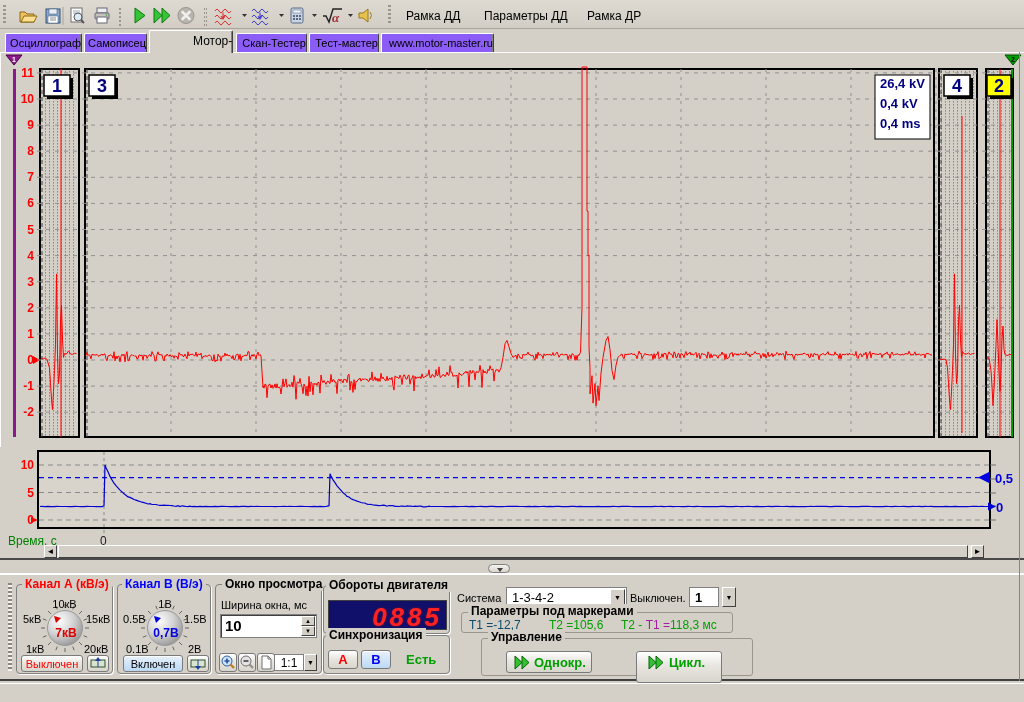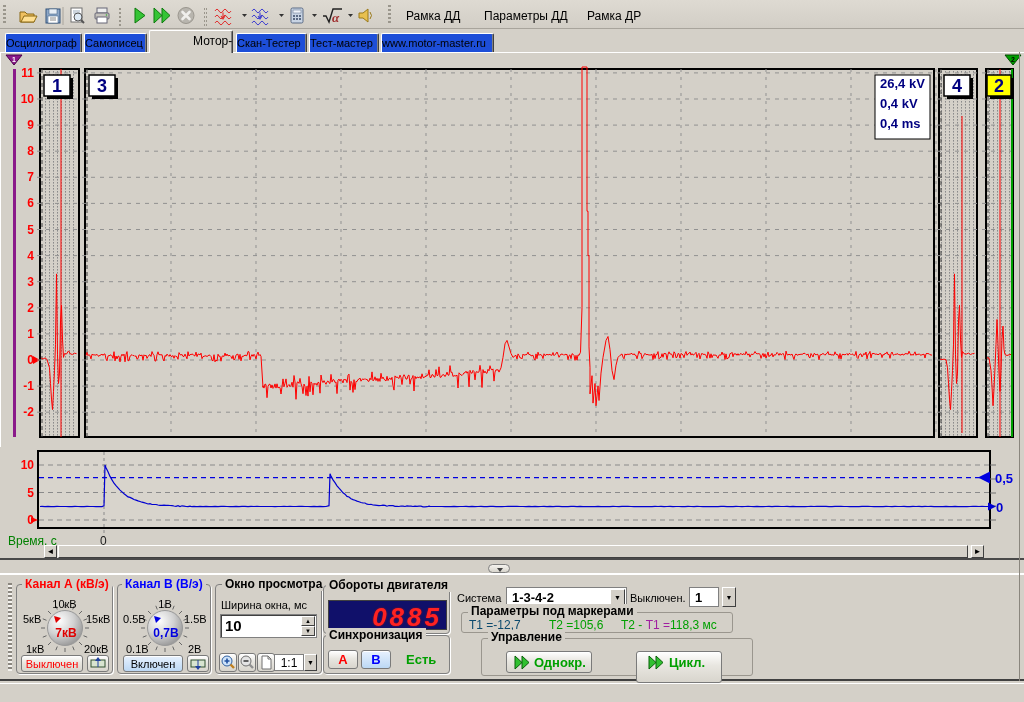--- a/index.html
+++ b/index.html
@@ -119,22 +119,22 @@
 
   <div class="abs tab" style="left:5px;top:4px;width:77px;">Осциллограф</div>
   <div class="abs tab" style="left:84px;top:4px;width:63px;">Самописец</div>
   <div class="abs tab" style="left:236px;top:4px;width:71px;">Скан-Тестер</div>
   <div class="abs tab" style="left:309px;top:4px;width:70px;">Тест-мастер</div>
   <div class="abs tab" style="left:381px;top:4px;width:113px;">www.motor-master.ru</div>
 
   <div class="abs tabact" style="left:149px;top:1px;width:84px;">Мотор-тестер</div>
 </div>
 <style>
-.tab { height:19px; background:#1d4ed8; border-top:1px solid #fff; border-left:1px solid #fff;
-  border-right:1px solid #404040; box-shadow:inset -1px 0 0 #808080; font-size:11px; text-align:left;
+.tab { height:19px; background:#8b5cf6; border-top:1px solid #fff; border-left:1px solid #fff;
+  border-right:1px solid #404040; box-shadow:inset -1px 0 0 #808080; font-size:11px; text-align:right;
   line-height:18px; border-top-left-radius:2px; border-top-right-radius:2px; white-space:nowrap; overflow:hidden; }
 .tabact { height:23px; background:#d4d0c8; border-top:1px solid #fff; border-left:1px solid #fff;
   border-right:1px solid #404040; box-shadow:inset -1px 0 0 #808080; font-size:12px; text-align:center;
   line-height:20px; border-top-left-radius:2px; border-top-right-radius:2px; z-index:5; white-space:nowrap; overflow:hidden;padding-left:43px; }
 </style>
 
 <div class="abs" style="left:0;top:52px;width:1024px;height:395px;border-top:1px solid #fff;border-left:1px solid #fff;">
 <svg width="1023" height="394" viewBox="0 0 1023 394">
   <rect x="0" y="0" width="1023" height="394" fill="#d4d0c8"></rect>
   <defs>
@@ -435,21 +435,21 @@
 
   <div class="abs etch" style="left:323px;top:60px;width:127px;height:39px;">
     <div class="gtitle" style="left:2px;">Синхронизация</div>
     <div class="cbtn" style="left:4px;top:14px;width:30px;height:19px;color:#ff0000;font-size:13px;font-weight:bold;text-align:center;line-height:18px;">А</div>
     <div class="cbtn" style="left:37px;top:14px;width:30px;height:19px;background:linear-gradient(#e8f2fe,#bcd8f4);color:#0000ff;font-size:13px;font-weight:bold;text-align:center;line-height:18px;">В</div>
     <div class="abs" style="left:82px;top:16px;font-size:13px;font-weight:bold;color:#00a000;">Есть</div>
   </div>
 
   <div class="abs" style="left:457px;top:17px;font-size:11px;">Система</div>
   <div class="abs" style="left:506px;top:12px;width:121px;height:20px;background:#fff;border:1px solid #808080;">
-    <div class="abs" style="left:5px;top:2px;font-size:13px;font-weight:bold;">1-3-4-2</div>
+    <div class="abs" style="left:5px;top:2px;font-size:13px;font-weight:normal;">1-3-4-2</div>
     <div class="abs btn3d" style="right:1px;top:1px;width:15px;height:16px;font-size:7px;text-align:center;line-height:15px;">▼</div>
   </div>
   <div class="abs" style="left:630px;top:17px;font-size:11px;">Выключен.</div>
   <div class="abs" style="left:689px;top:12px;width:30px;height:20px;background:#fff;border:1px solid #808080;">
     <div class="abs" style="left:5px;top:2px;font-size:13px;font-weight:bold;">1</div>
   </div>
   <div class="abs btn3d" style="left:722px;top:12px;width:14px;height:20px;font-size:7px;text-align:center;line-height:19px;">▼</div>
 
   <div class="abs" style="left:461px;top:37px;width:272px;height:21px;border:1px solid #9a968e;border-radius:3px;">
     <div class="gtitle" style="left:6px;top:-9px;">Параметры под маркерами</div>

